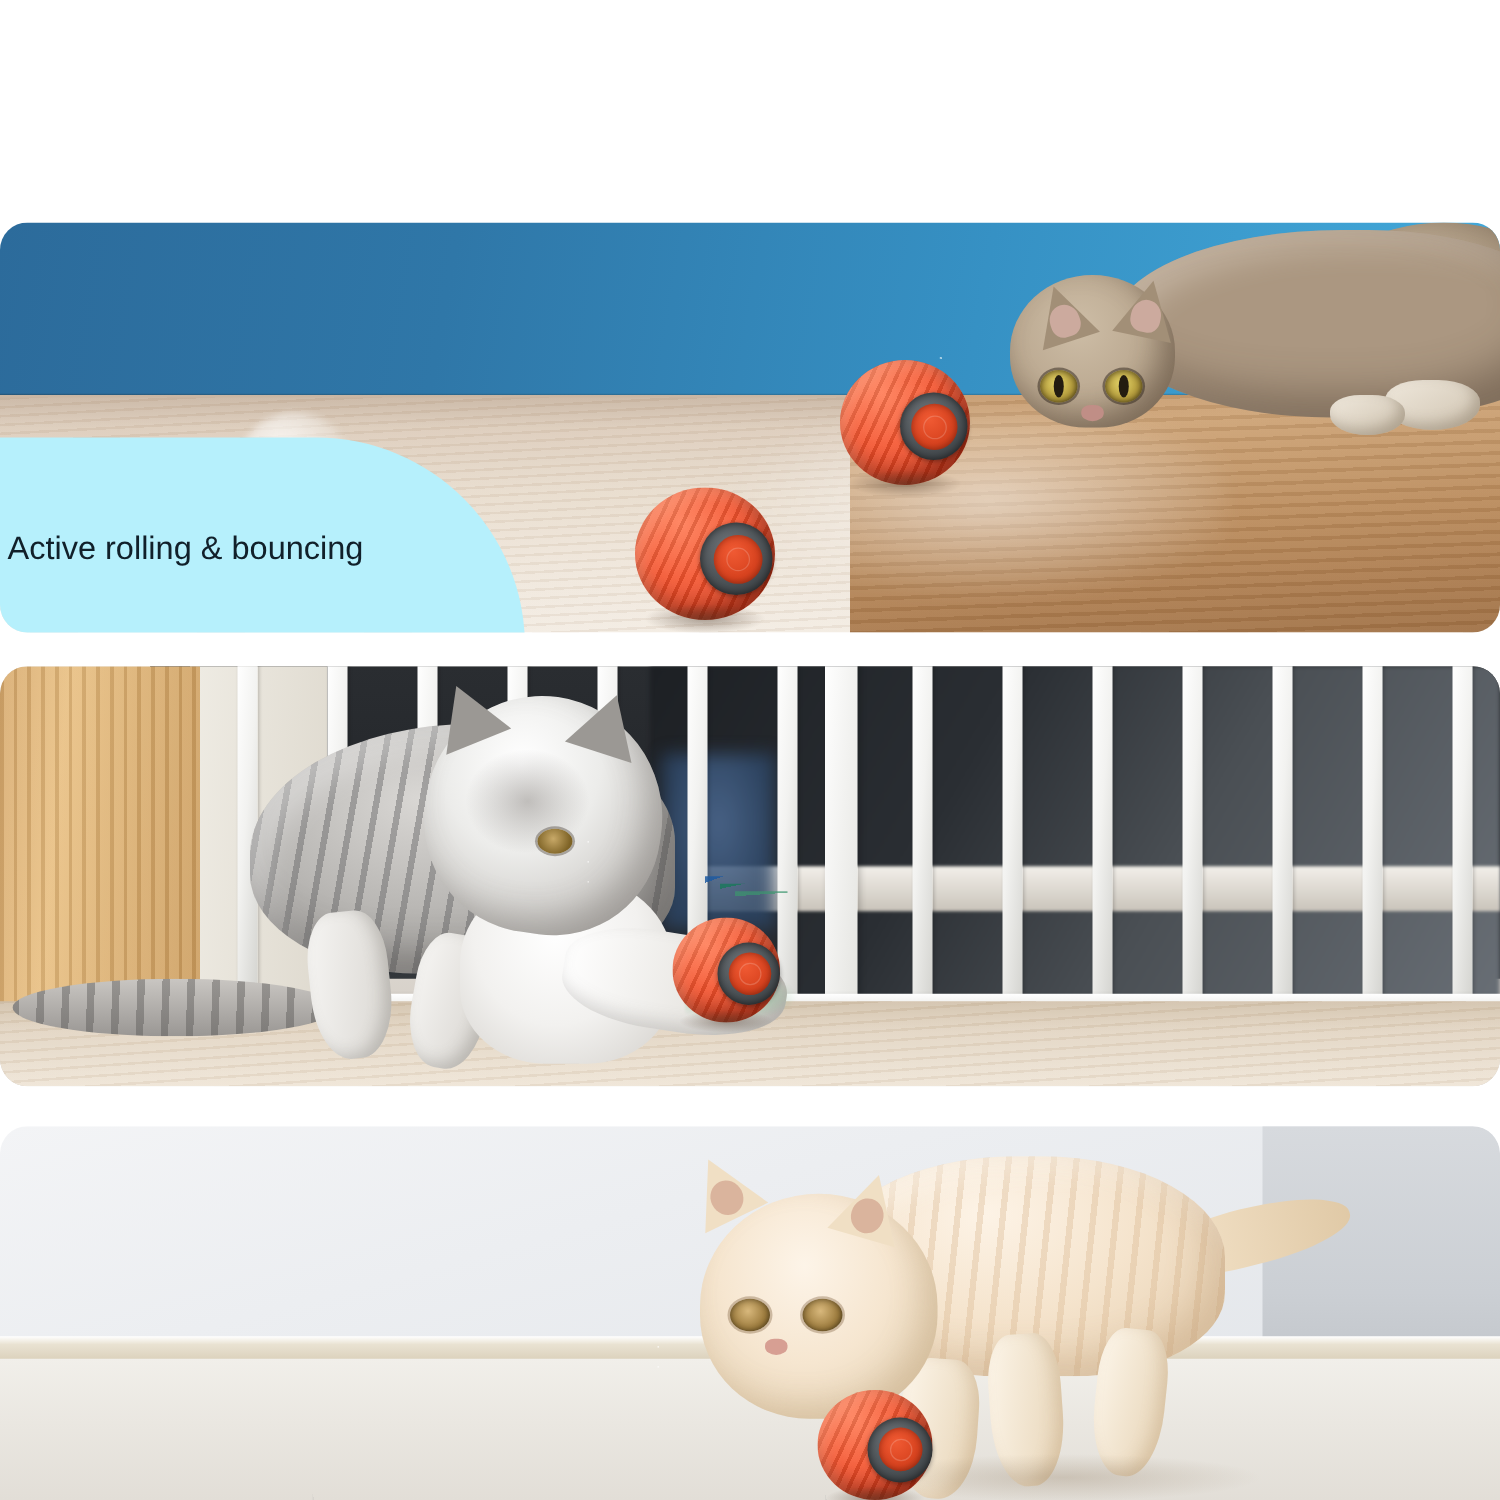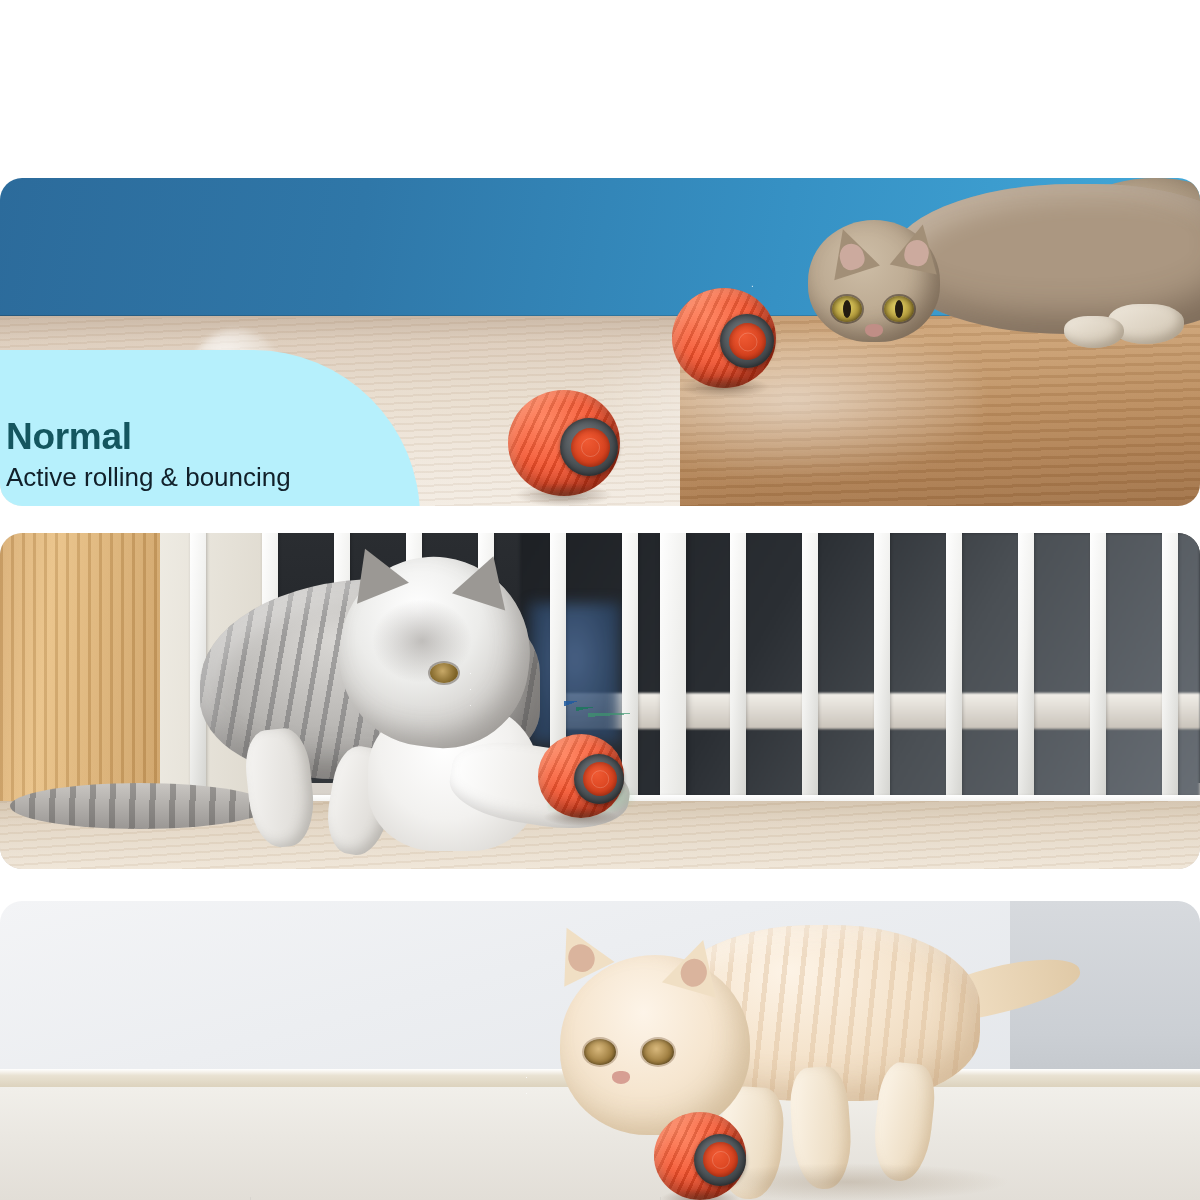--- a/index.html
+++ b/index.html
@@ -455,21 +455,20 @@
         <div class="cat1-whisk"></div>
         <div class="cat1-paw"></div>
         <div class="cat1-paw cat1-paw2"></div>
       </div>
 
       <div class="ghost-ball"></div>
 
     </div>
 
     <div class="card" id="card-normal">
-      <div class="card-title">Normal</div>
       <div class="card-line1">Active rolling &amp; bouncing</div>
 
     </div>
   </div>
 
   <div class="ball" id="ball-p1-a">
     <div class="shell"></div>
     <div class="ring"></div>
     <div class="cap"></div>
     <div class="drop"></div>

